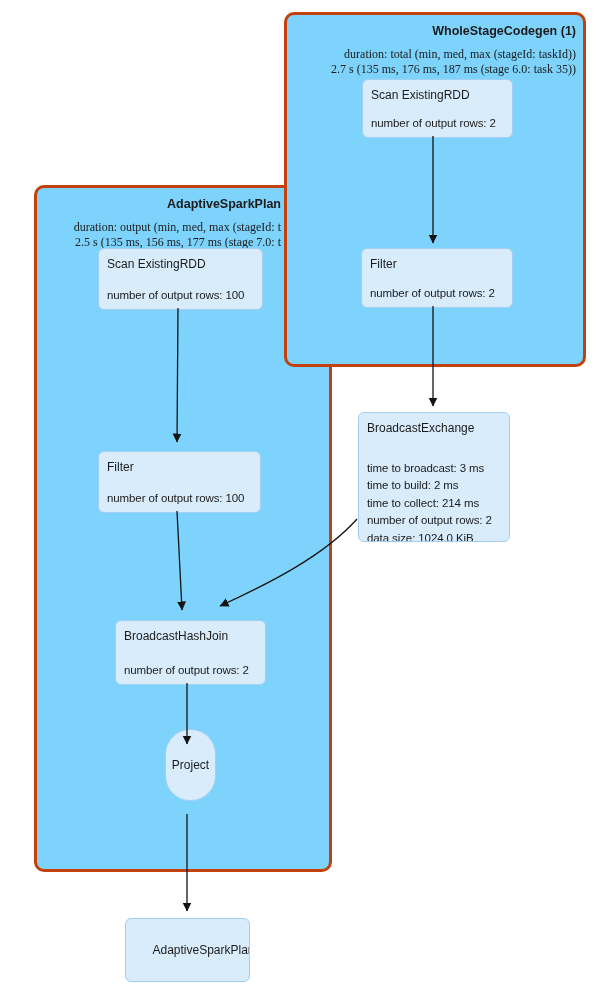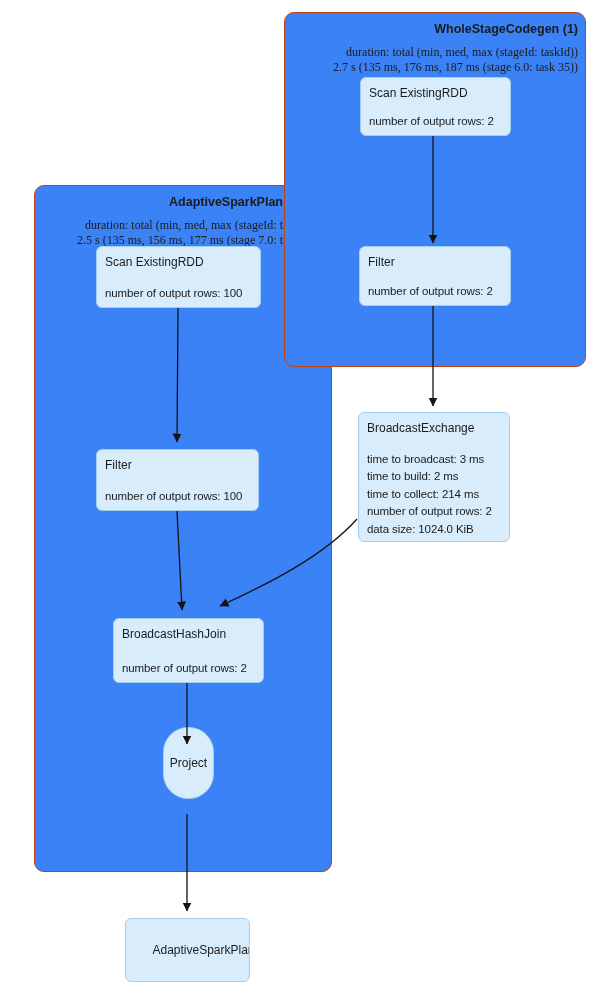--- a/index.html
+++ b/index.html
@@ -3,21 +3,21 @@
 <meta charset="utf-8">
 <style>
   html,body { margin:0; padding:0; background:#ffffff; }
   .canvas {
     position:relative; width:614px; height:997px;
     font-family:"Liberation Sans", sans-serif;
     color:#1b1b1b; overflow:hidden; background:#ffffff;
   }
   .cluster {
     position:absolute; box-sizing:border-box;
-    background:#3b82f6; border:1px solid #c2410c; border-radius:10px;
+    background:#7dd3fc; border:3px solid #c2410c; border-radius:10px;
   }
   #cluster-left  { left:34px;  top:185px; width:298px; height:687px; z-index:1; }
   #cluster-right { left:284px; top:12px;  width:302px; height:355px; z-index:2; }
   .cluster-header { position:absolute; text-align:right; }
   #cluster-right .cluster-header { top:9px; right:7px; }
   #cluster-left  .cluster-header { top:9px; right:48px; }
   .cluster-title { font-size:12.5px; font-weight:bold; line-height:14px; margin-bottom:9px; white-space:nowrap; }
   .cluster-duration { font-size:12px; line-height:15px; white-space:nowrap;font-family:Liberation Serif, serif; }
   .node {
     position:absolute; box-sizing:border-box; overflow:hidden;
@@ -30,34 +30,34 @@
   
   #node-scan-left   { left:61px;  top:60px;  width:165px; height:62px; }
   #node-filter-left { left:61px;  top:263px; width:163px; height:62px; }
   #node-bhj         { left:78px;  top:432px; width:151px; height:65px; }
   #node-project     { left:128px; top:541px; width:51px;  height:72px;border-radius:25px; }
   
   #node-scan-right   { left:75px; top:64px;  width:151px; height:59px; }
   #node-filter-right { left:74px; top:233px; width:152px; height:60px; }
   
   #node-bx  { left:358px; top:412px; width:152px; height:130px; z-index:2; justify-content:flex-start; }
-  #node-bx .ntitle { margin-bottom:16px; }
+  #node-bx .ntitle { margin-bottom:25px; }
   #node-bx .nmetric { line-height:17.4px; }
   #node-asp { left:125px; top:918px; width:125px; height:64px; z-index:2;padding-left:40px; }
   #edges { position:absolute; left:0; top:0; z-index:3; pointer-events:none; }
 </style>
 </head>
 <body>
 
 <div class="canvas">
 
   <div class="cluster" id="cluster-left">
     <div class="cluster-header">
       <div class="cluster-title">AdaptiveSparkPlan</div>
-      <div class="cluster-duration">duration: total (min, med, max (stageId: t</div>
+      <div class="cluster-duration">duration: output (min, med, max (stageId: t</div>
       <div class="cluster-duration">2.5 s (135 ms, 156 ms, 177 ms (stage 7.0: t</div>
     </div>
 
     <div class="node" id="node-scan-left">
       <div class="ntitle">Scan ExistingRDD</div>
       <div class="nmetric">number of output rows: 100</div>
     </div>
 
     <div class="node" id="node-filter-left">
       <div class="ntitle">Filter</div>

